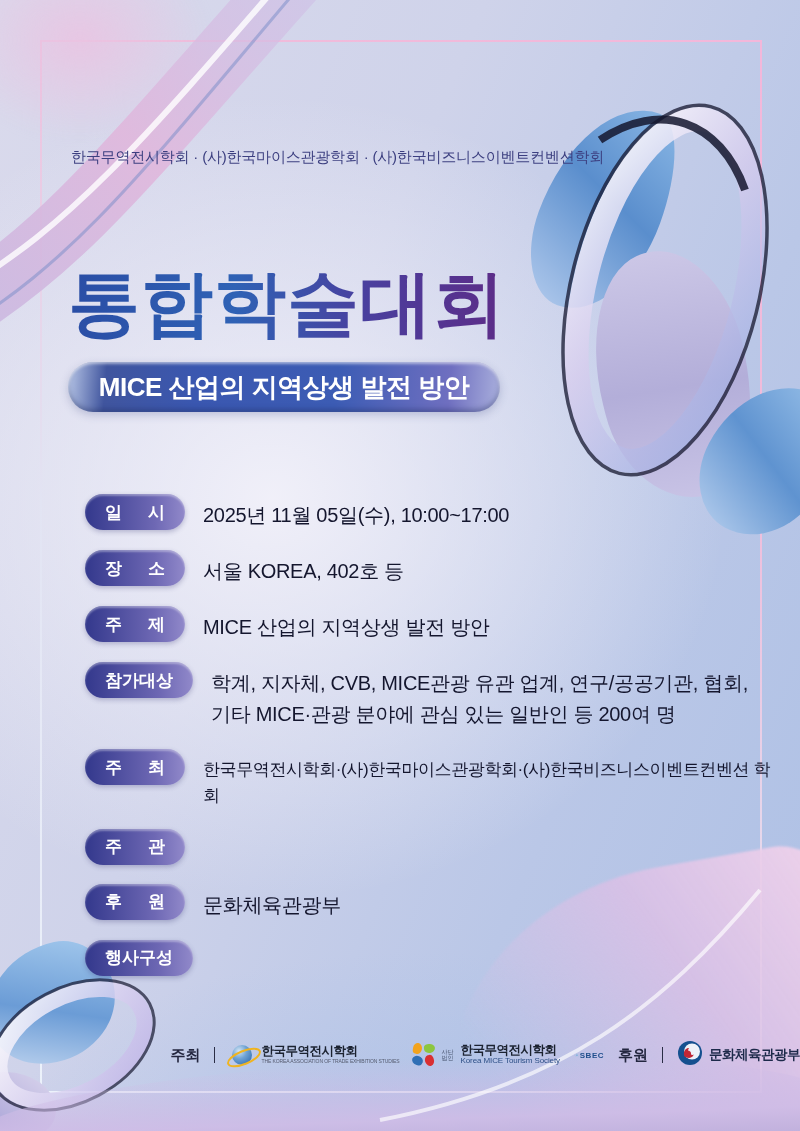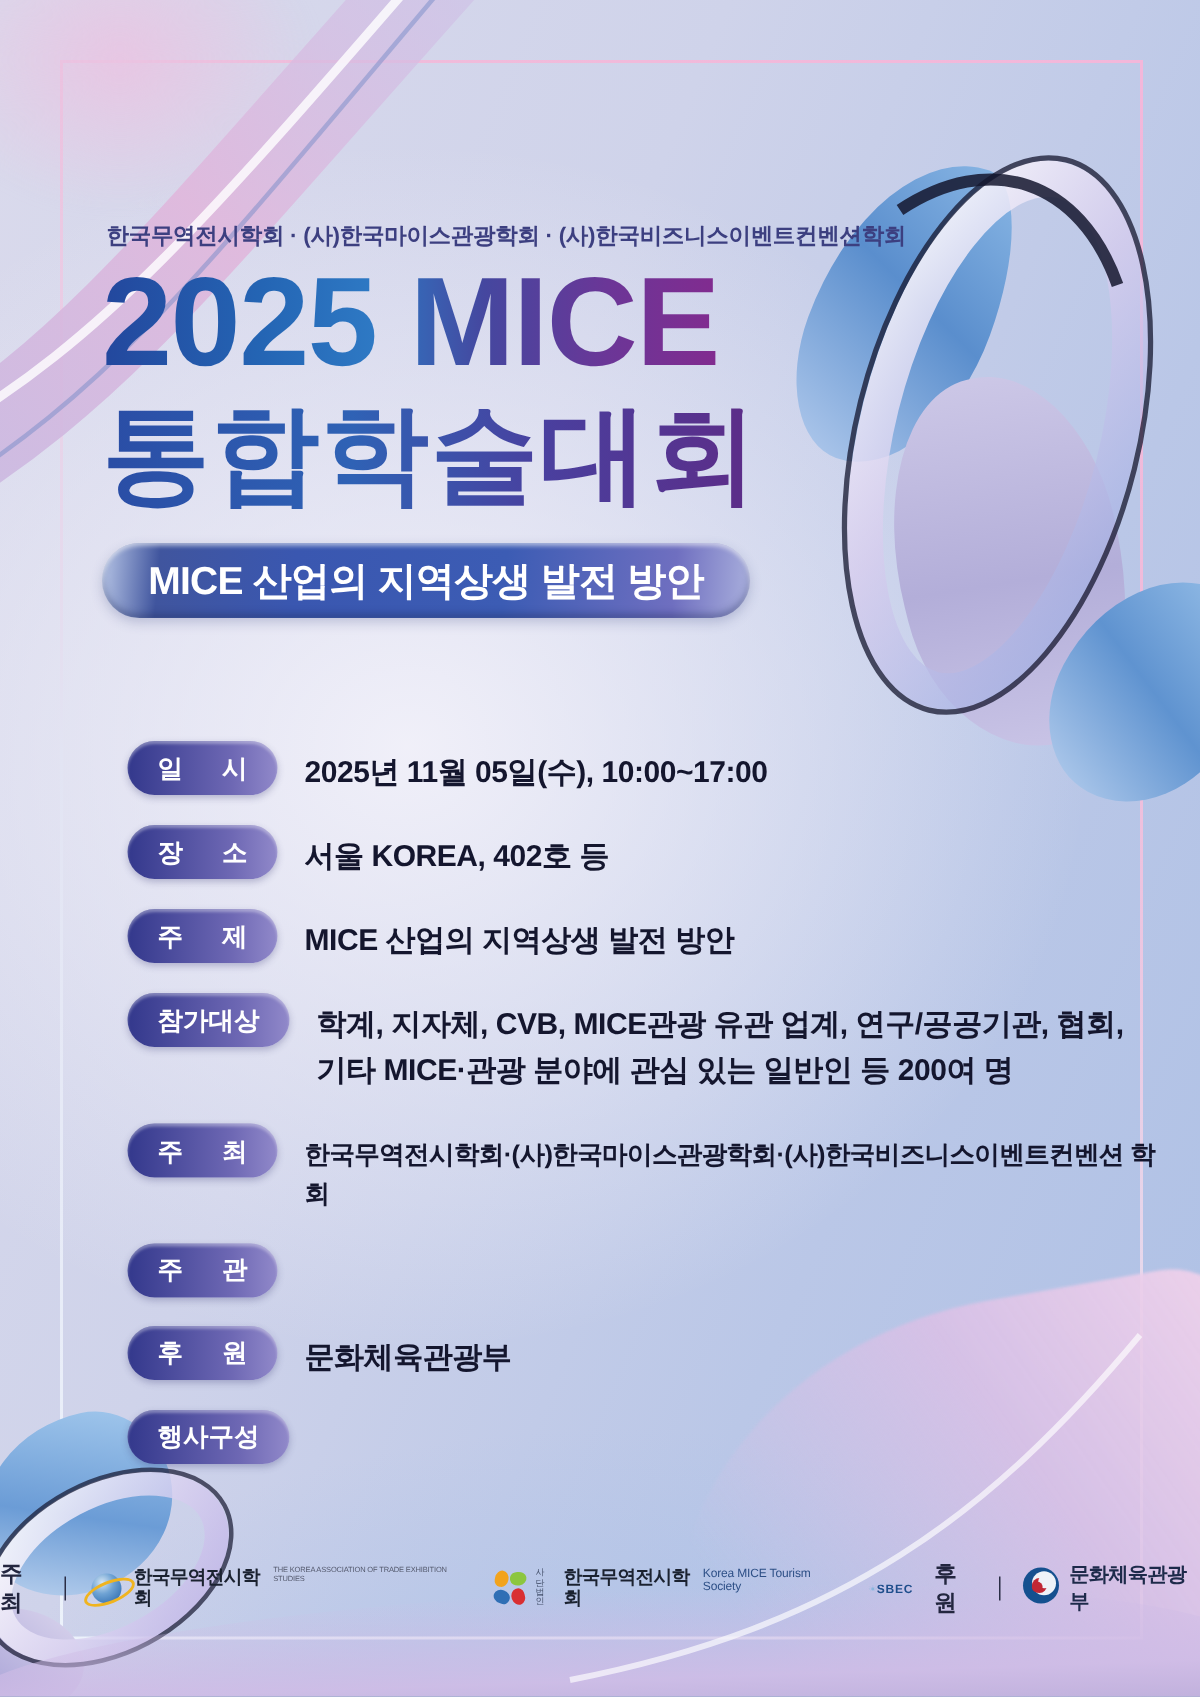--- a/index.html
+++ b/index.html
@@ -44,48 +44,48 @@
   .br{left:0;top:860px;width:800px;height:271px;}
   .br .silk1{right:-70px;top:10px;width:430px;height:300px;transform:rotate(-10deg);
     background:linear-gradient(245deg,rgba(240,210,235,.95) 5%,rgba(219,192,230,.85) 40%,rgba(205,205,238,0) 82%);
     border-radius:78% 22% 10% 60% / 95% 45% 8% 42%;filter:blur(1px);}
   .br .silk2{left:-30px;right:-30px;top:200px;height:110px;transform:rotate(-2deg);
     background:linear-gradient(180deg,rgba(214,194,233,0) 0%,rgba(207,188,230,.9) 55%,#b3a6d4 100%);
     border-radius:90% 70% 0 0 / 95% 75% 0 0;}
   svg.curves{position:absolute;left:0;top:0;width:100%;height:100%;overflow:visible;}
   
   .content{position:absolute;inset:0;z-index:3;}
-  .org-line{position:absolute;left:71px;top:148px;font-size:15px;font-weight:bold;color:#3c3f80;letter-spacing:-0.2px;}
+  .org-line{position:absolute;left:71px;top:148px;font-size:15px;font-weight:normal;color:#3c3f80;letter-spacing:-0.2px;}
   .title1{position:absolute;left:68px;top:172px;font-size:84px;font-weight:800;letter-spacing:-1px;line-height:1;
     background:linear-gradient(90deg,#23479d 0%,#2465b4 26%,#2e79c4 44%,#45479f 62%,#6b3697 82%,#822b8f 100%);
     -webkit-background-clip:text;background-clip:text;color:transparent;}
   .title2{position:absolute;left:68px;top:262px;font-size:72px;font-weight:800;letter-spacing:1px;line-height:1.15;
     background:linear-gradient(90deg,#2a4da5 0%,#2f62b5 38%,#4a3f9e 68%,#5d2c87 100%);
     -webkit-background-clip:text;background-clip:text;color:transparent;}
   .badge{position:absolute;left:68px;top:362px;width:432px;height:50px;border-radius:27px;
     display:flex;align-items:center;justify-content:center;
     background:linear-gradient(95deg,#b9c7e7 0%,#40559e 9%,#3a57b0 30%,#3c5cb4 62%,#6f6fc0 88%,#aab0dd 100%);
     box-shadow:inset 0 2px 3px rgba(255,255,255,.55),inset 0 -3px 5px rgba(30,40,90,.35),0 3px 8px rgba(60,70,130,.25);}
   .badge span{color:#fff;font-size:26px;font-weight:bold;letter-spacing:-0.5px;}
   
   .rows{position:absolute;left:85px;top:494px;width:690px;display:flex;flex-direction:column;gap:19px;}
   .row{display:flex;align-items:flex-start;}
   .row-label{flex:0 0 100px;height:36px;border-radius:18px;box-sizing:border-box;padding:0 20px;
     background:linear-gradient(90deg,#33388c 0%,#6e68b4 70%,#9189ca 100%);
     box-shadow:inset 0 2px 2px rgba(255,255,255,.35),0 2px 5px rgba(60,60,120,.3);
     color:#fff;font-size:17px;font-weight:bold;align-items:center;}
   [data-char-justify]{display:flex;justify-content:space-between;}
-  .row-value{margin-left:18px;padding-top:6px;font-size:20px;font-weight:bold;color:#14162e;
+  .row-value{margin-left:18px;padding-top:6px;font-size:20px;font-weight:normal;color:#14162e;
     letter-spacing:-0.3px;line-height:1.55;white-space:pre-line;}
   .row.tight .row-value{font-size:17px;letter-spacing:-0.4px;padding-top:8px;}
   
   .footer{position:absolute;left:0;right:0;top:1040px;display:flex;align-items:center;justify-content:flex-end;gap:14px;}
   .f-label{font-size:15px;font-weight:bold;color:#23263f;}
   .logo{display:flex;align-items:center;gap:6px;}
-  .logo-text{display:flex;line-height:1.1;}
+  .logo-text{display:flex;flex-direction:column;line-height:1.1;}
   .logo-name{font-size:12.5px;font-weight:bold;color:#1b2230;letter-spacing:-0.5px;}
   .logo-sub{font-size:5px;color:#555a6e;letter-spacing:-0.1px;}
   .logo-sub.en{font-size:8px;color:#2d4f86;}
   .gov-name{font-size:13.5px;font-weight:bold;color:#1d2a4a;letter-spacing:-0.5px;}
   
   .globe{position:relative;width:26px;height:26px;}
   .globe .sphere{position:absolute;left:3px;top:3px;width:20px;height:20px;border-radius:50%;
     background:radial-gradient(circle at 35% 30%,#d5e6f4 0%,#6fa3d4 40%,#1f5fa8 100%);}
   .globe .orbit{position:absolute;left:-3px;top:8px;width:32px;height:11px;border:2px solid #f0b41f;border-radius:50%;transform:rotate(-22deg);}
   .mice-ic{position:relative;width:22px;height:24px;}
@@ -160,21 +160,20 @@
     <div class="blob silk2"></div>
     <svg class="curves" viewBox="0 0 800 271">
       <path d="M 380 260 C 560 225, 660 150, 760 30" stroke="rgba(255,255,255,.65)" stroke-width="4" fill="none"></path>
     </svg>
   </div>
 
   <div class="content">
 
     <div class="org-line">한국무역전시학회 · (사)한국마이스관광학회 · (사)한국비즈니스이벤트컨벤션학회</div>
 
-    <div class="title1">2025 MICE</div>
     <div class="title2">통합학술대회</div>
 
     <div class="badge">
       <span>MICE 산업의 지역상생 발전 방안</span>
     </div>
 
     <div class="rows">
       <div class="row">
         <div class="row-label" data-char-justify="">
             <span>일</span>

